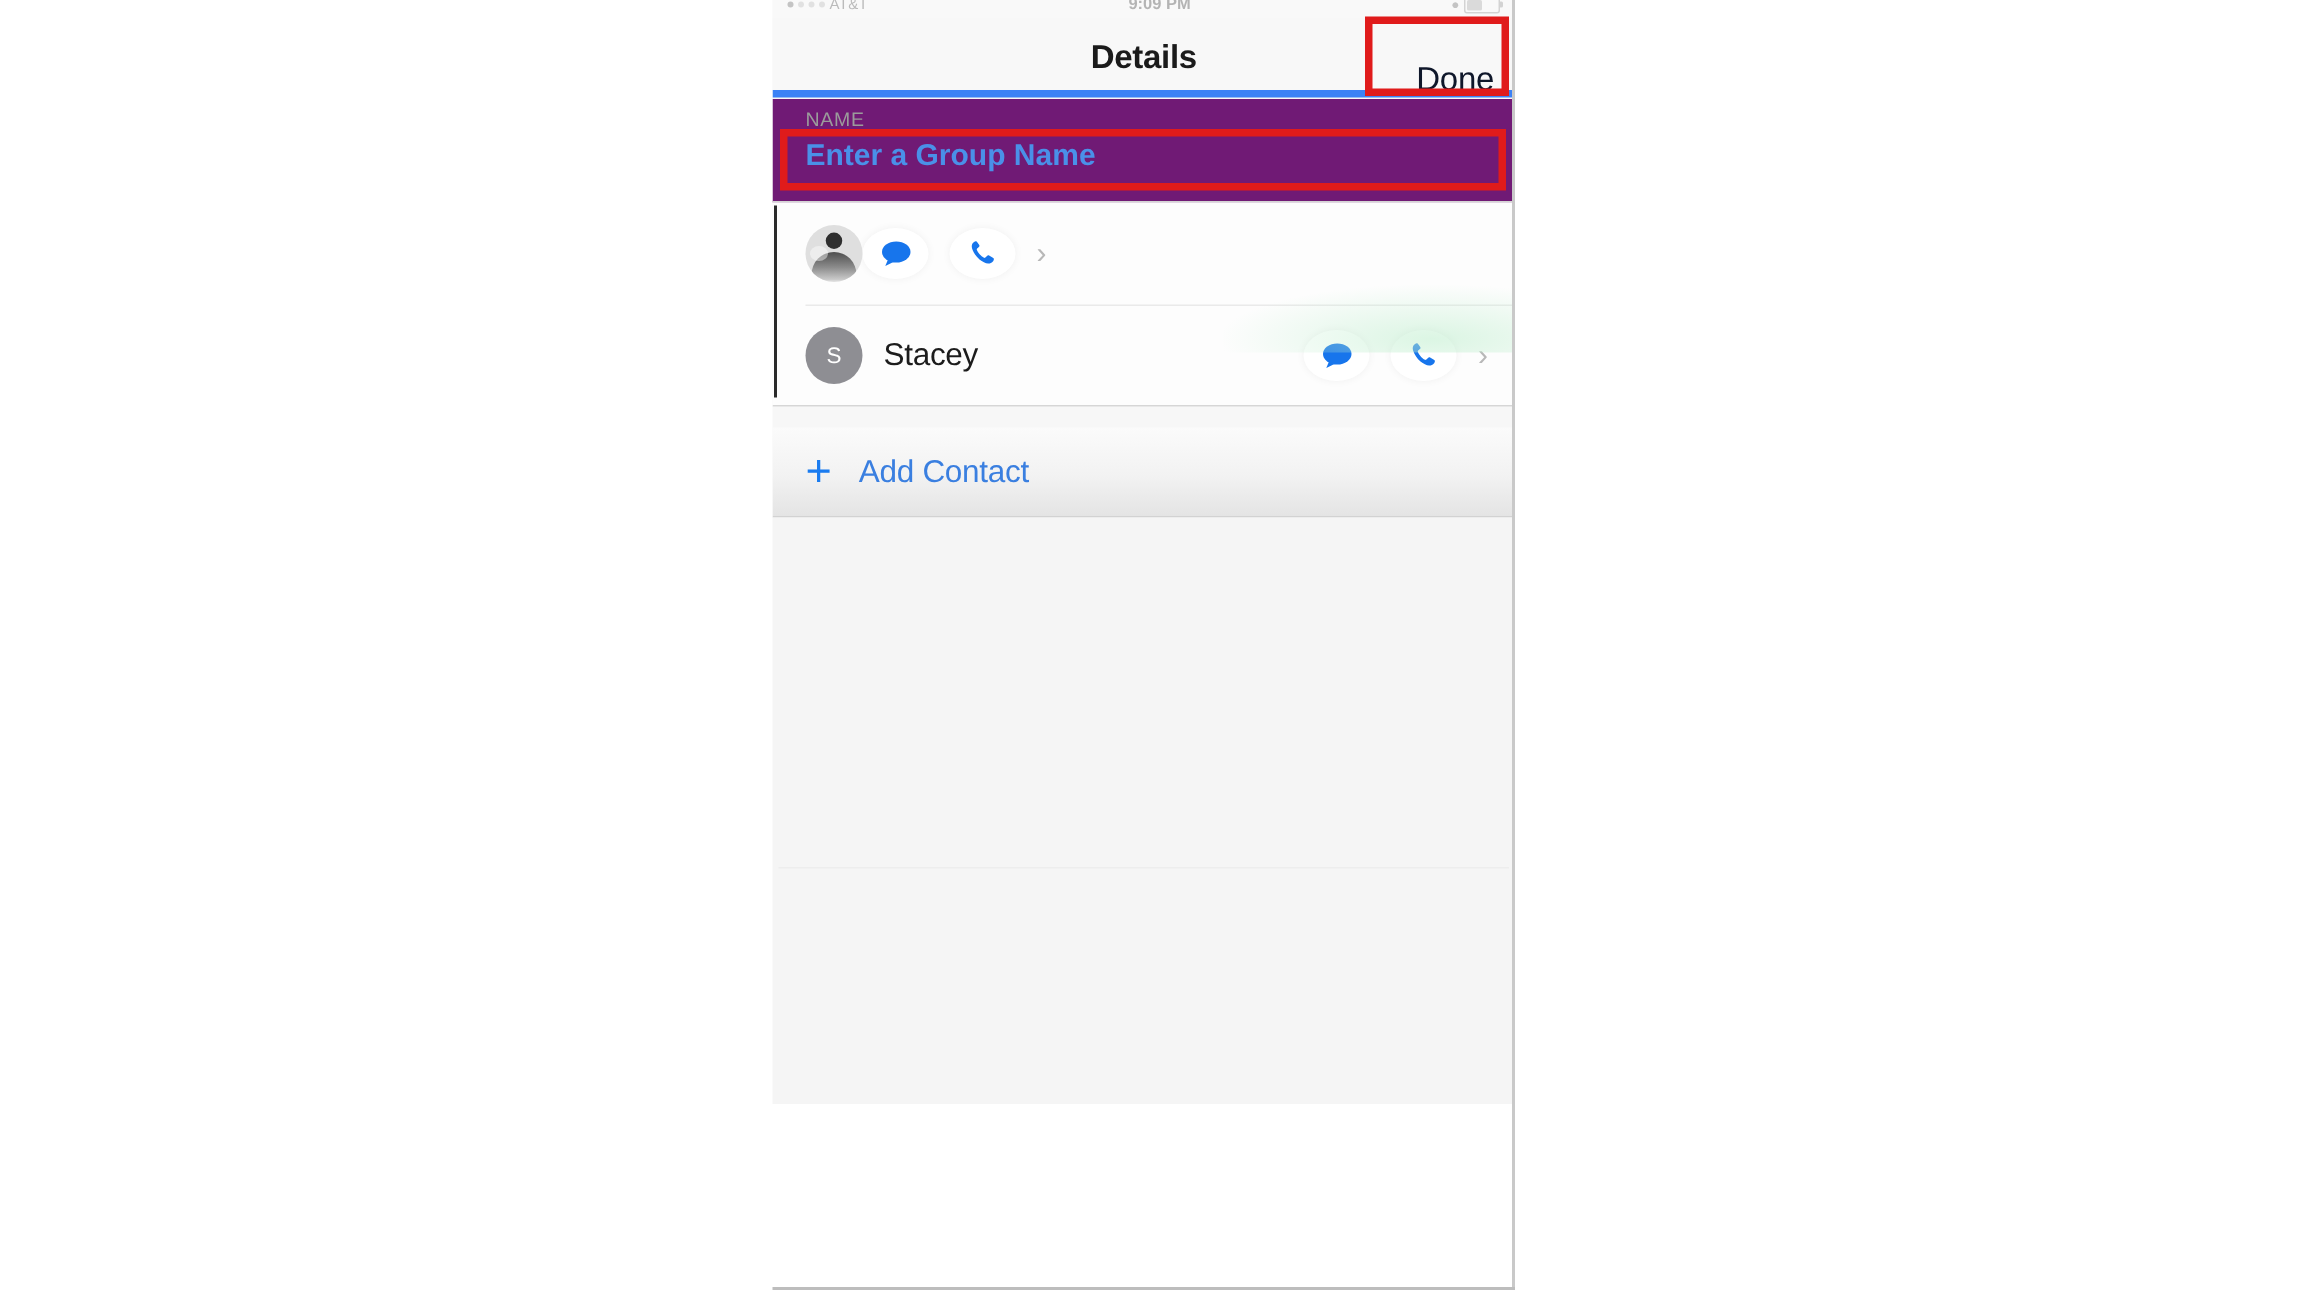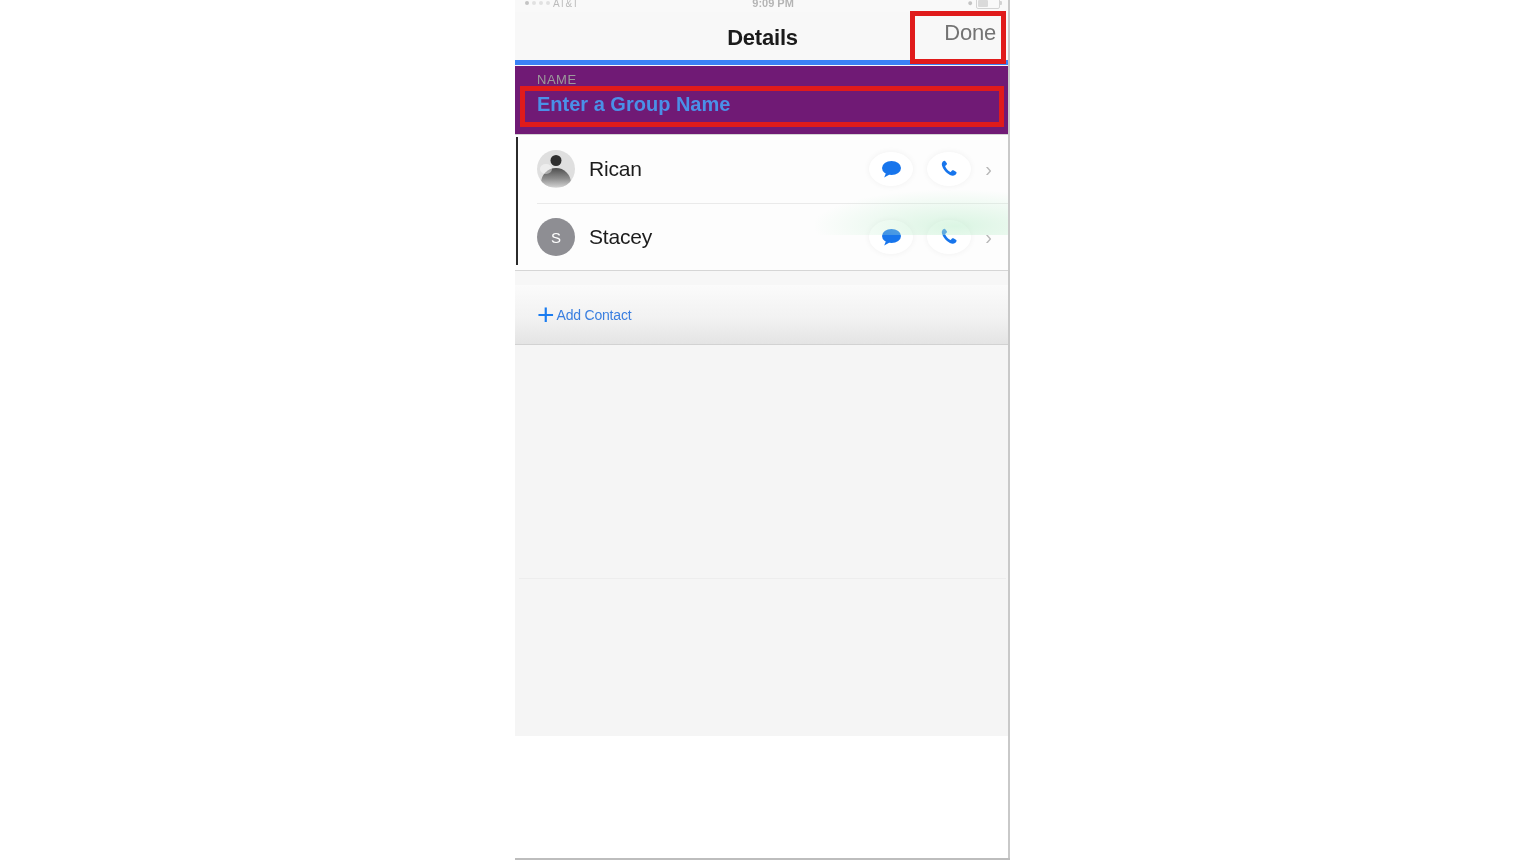--- a/index.html
+++ b/index.html
@@ -114,23 +114,23 @@
     top: 13px;
     text-align: center;
     font-size: 22px;
     font-weight: bold;
     color: #1b1b1b;
     letter-spacing: -0.2px;
   }
   .nav-done {
     position: absolute;
     right: 14px;
-    top: 8px;
+    top: 28px;
     font-size: 22px;
-    color: #737373;
+    color: #0f172a;
     font-weight: normal;
     letter-spacing: -0.2px;
     cursor: pointer;
   }
 
   
   .name-section {
     position: absolute;
     left: 0;
     top: 66px;
@@ -297,22 +297,22 @@
   }
   .plus-icon {
     margin-left: 22px;
     color: #1a7cf0;
     font-size: 30px;
     line-height: 1;
     font-weight: 500;
     flex: 0 0 auto;
   }
   .add-contact-label {
-    margin-left: 2px;
-    font-size: 14px;
+    margin-left: 18px;
+    font-size: 21px;
     color: #3a7fe0;
     letter-spacing: -0.2px;
   }
 
   
   .filler {
     position: absolute;
     left: 0;
     top: 345px;
     width: 495px;
@@ -372,21 +372,20 @@
   </div>
 
   <div class="contacts">
 
     <div class="contact-row">
       <div class="avatar photo">
         <span class="ph-head"></span>
         <span class="ph-body"></span>
         <span class="ph-shine"></span>
       </div>
-      <div class="contact-name">Rican</div>
       <div class="act-btn">
         <svg width="21" height="18" viewBox="0 0 21 18">
           <ellipse cx="10.5" cy="8" rx="9.5" ry="7" fill="#1775ec"></ellipse>
           <path d="M5 13 L3.2 17.4 L8.6 14.6 Z" fill="#1775ec"></path>
         </svg>
       </div>
       <div class="act-btn">
         <svg width="20" height="20" viewBox="0 0 24 24">
           <path d="M6.6 2.2c-1 .2-2.1 1-2.7 2-.7 1.2-.6 2.7-.1 4.2 1 3.1 3.1 6.1 5.8 8.3 2.3 1.9 4.8 3.1 6.9 3.3 1.4.1 2.7-.4 3.6-1.4.6-.7 1-1.6 1-2.3 0-.4-.3-.7-.8-1l-3-1.7c-.6-.3-1.2-.2-1.7.3l-1.3 1.3c-.3.3-.7.4-1.1.2-1.3-.7-2.6-1.8-3.7-3.1-.9-1.1-1.6-2.2-2-3.2-.2-.4-.1-.8.2-1.1l1.4-1.2c.5-.4.6-1.1.3-1.7L7.8 3c-.3-.5-.7-.9-1.2-.8z" fill="#1775ec"></path>
         </svg>

